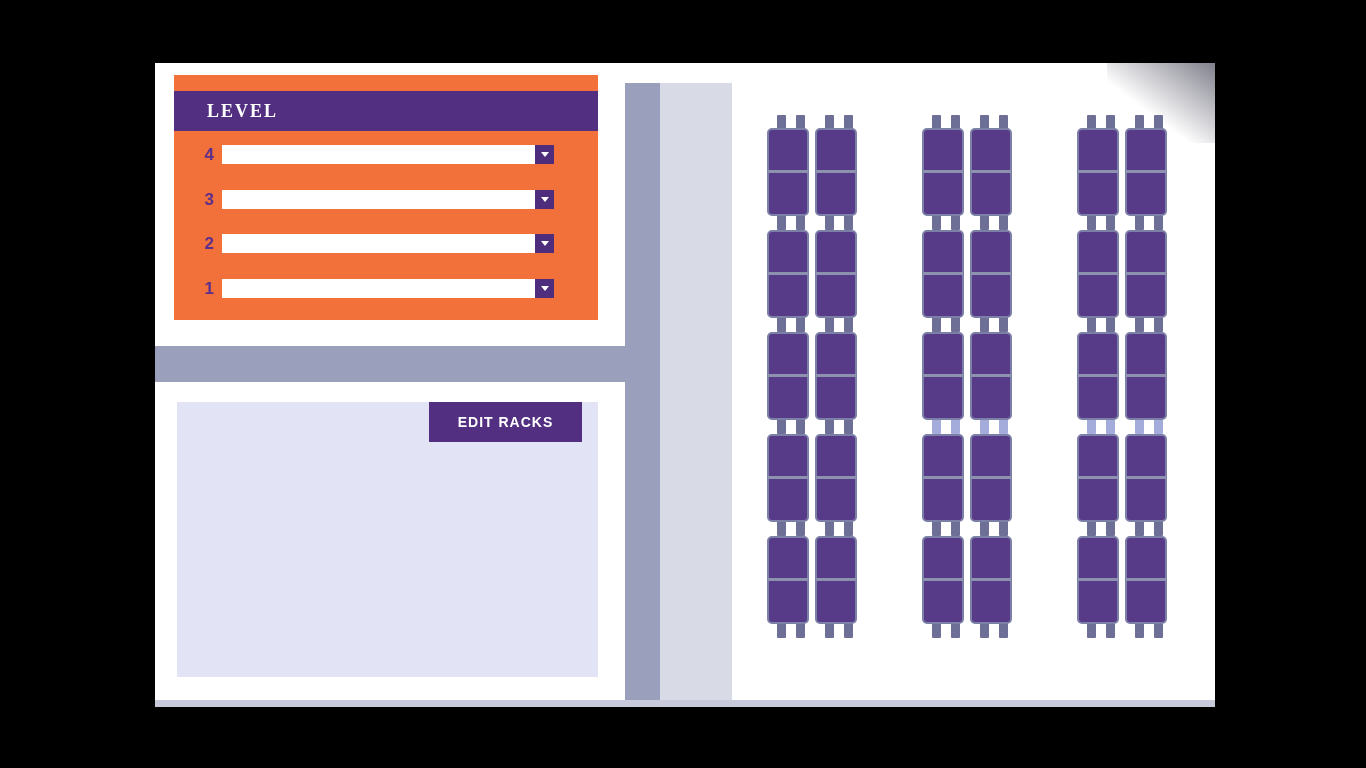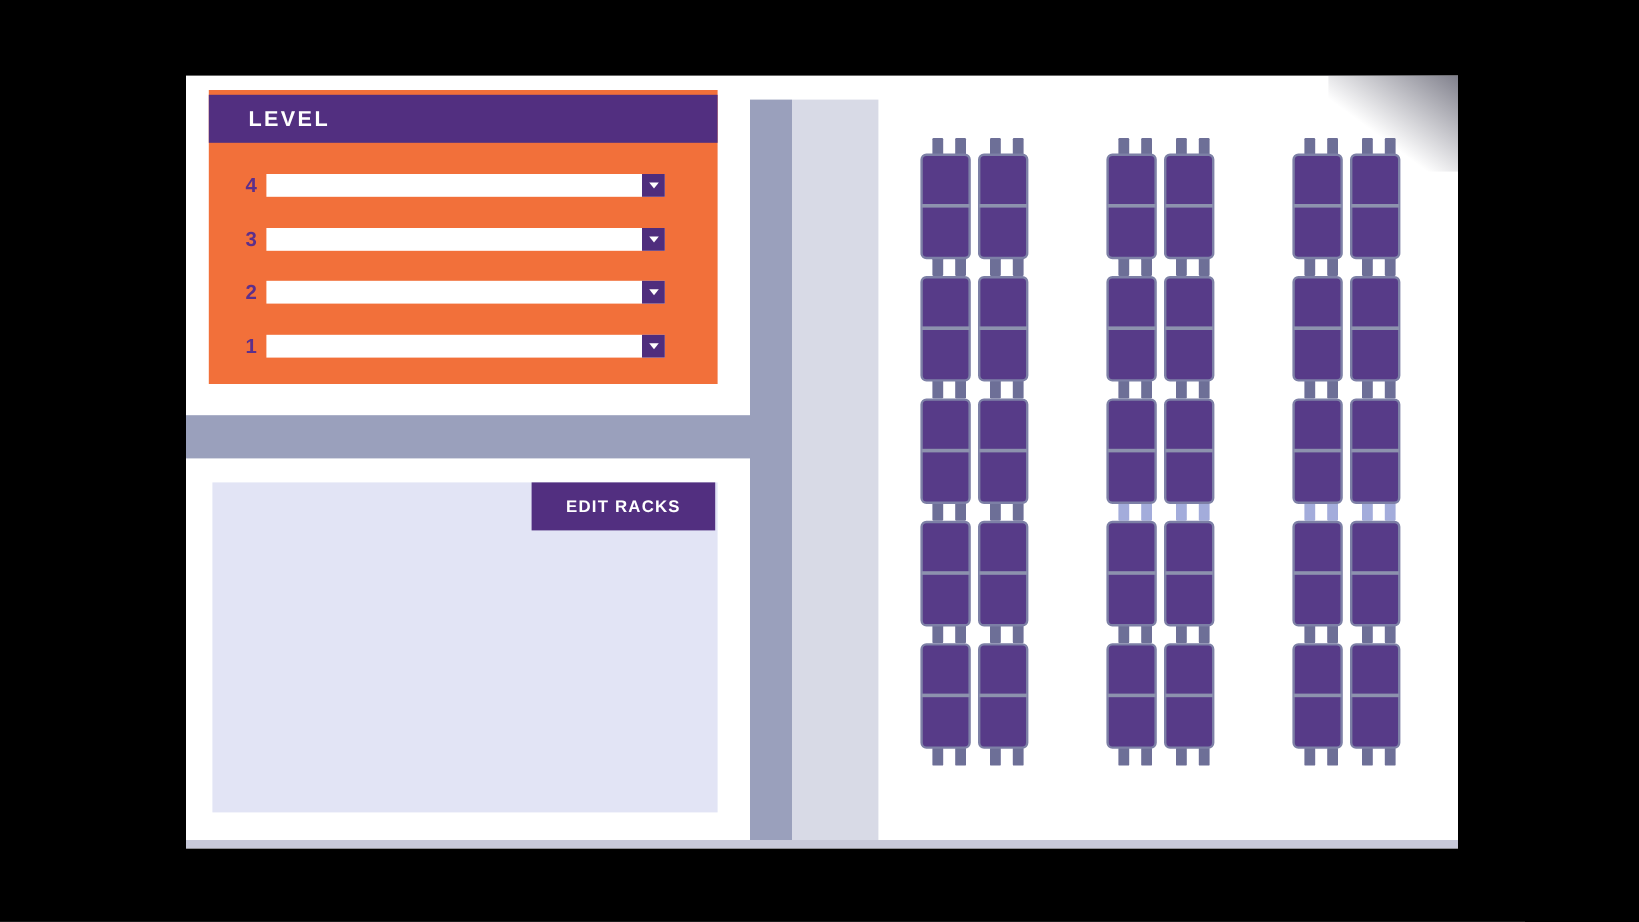--- a/index.html
+++ b/index.html
@@ -3,40 +3,40 @@
 <meta charset="utf-8">
 <style>
   html,body{margin:0;padding:0;background:#000;}
   #stage{position:relative;width:1366px;height:768px;background:#000;overflow:hidden;
          font-family:"Liberation Sans",sans-serif;}
   #content{position:absolute;left:155px;top:63px;width:1060px;height:644px;background:#fff;}
   .abs{position:absolute;}
 
   
   #level-panel{left:19px;top:12px;width:424px;height:245px;background:var(--orange);}
-  #level-header{left:0;top:4px;width:100%;height:40px;background:var(--purple);
-                display:flex;align-items:center;}
+  #level-header{left:0;top:16px;width:100%;height:40px;background:var(--purple);
+                display:flex;align-items:center;font-family:Liberation Serif, serif;}
   #level-title{color:#fff;font-size:18px;font-weight:bold;letter-spacing:2px;padding-left:33px;}
   .level-row-label{width:26px;text-align:right;color:var(--purple-num);
                    font-size:17px;font-weight:bold;line-height:19px;}
   .level-field{position:absolute;left:48px;width:332px;height:19px;background:#fff;}
   .dd-btn{position:absolute;right:0;top:0;width:19px;height:19px;background:var(--purple-btn);
           display:flex;align-items:center;justify-content:center;cursor:pointer;}
   .dd-tri{width:0;height:0;border-left:4px solid transparent;border-right:4px solid transparent;
           border-top:5px solid #fff;}
 
   
   #wall-h{left:0;top:283px;width:505px;height:36px;background:var(--wall-dark);}
   #wall-v{left:470px;top:20px;width:35px;height:617px;background:var(--wall-dark);}
   #wall-light{left:505px;top:20px;width:72px;height:617px;background:var(--wall-light);}
   #floor-edge{left:0;top:637px;width:1060px;height:7px;background:var(--edge);}
 
   
   #rack-panel{left:22px;top:339px;width:421px;height:275px;background:var(--lavender);}
-  #edit-racks-button{left:288px;top:339px;width:153px;height:40px;background:var(--purple);
+  #edit-racks-button{left:274px;top:339px;width:153px;height:40px;background:var(--purple);
         color:#fff;font-size:14px;font-weight:bold;letter-spacing:1px;
         display:flex;align-items:center;justify-content:center;cursor:pointer;}
 
   
   .seg{background:var(--pallet);border:2px solid var(--pallet-border);border-radius:5px;
        box-sizing:border-box;cursor:pointer;}
   .seg-div{position:absolute;left:-1px;right:-1px;top:50%;margin-top:-2px;height:3px;
            background:var(--pallet-div);}
   .leg{background:var(--leg);border-radius:1px;}
   #corner-shadow{left:952px;top:0;width:108px;height:80px;

